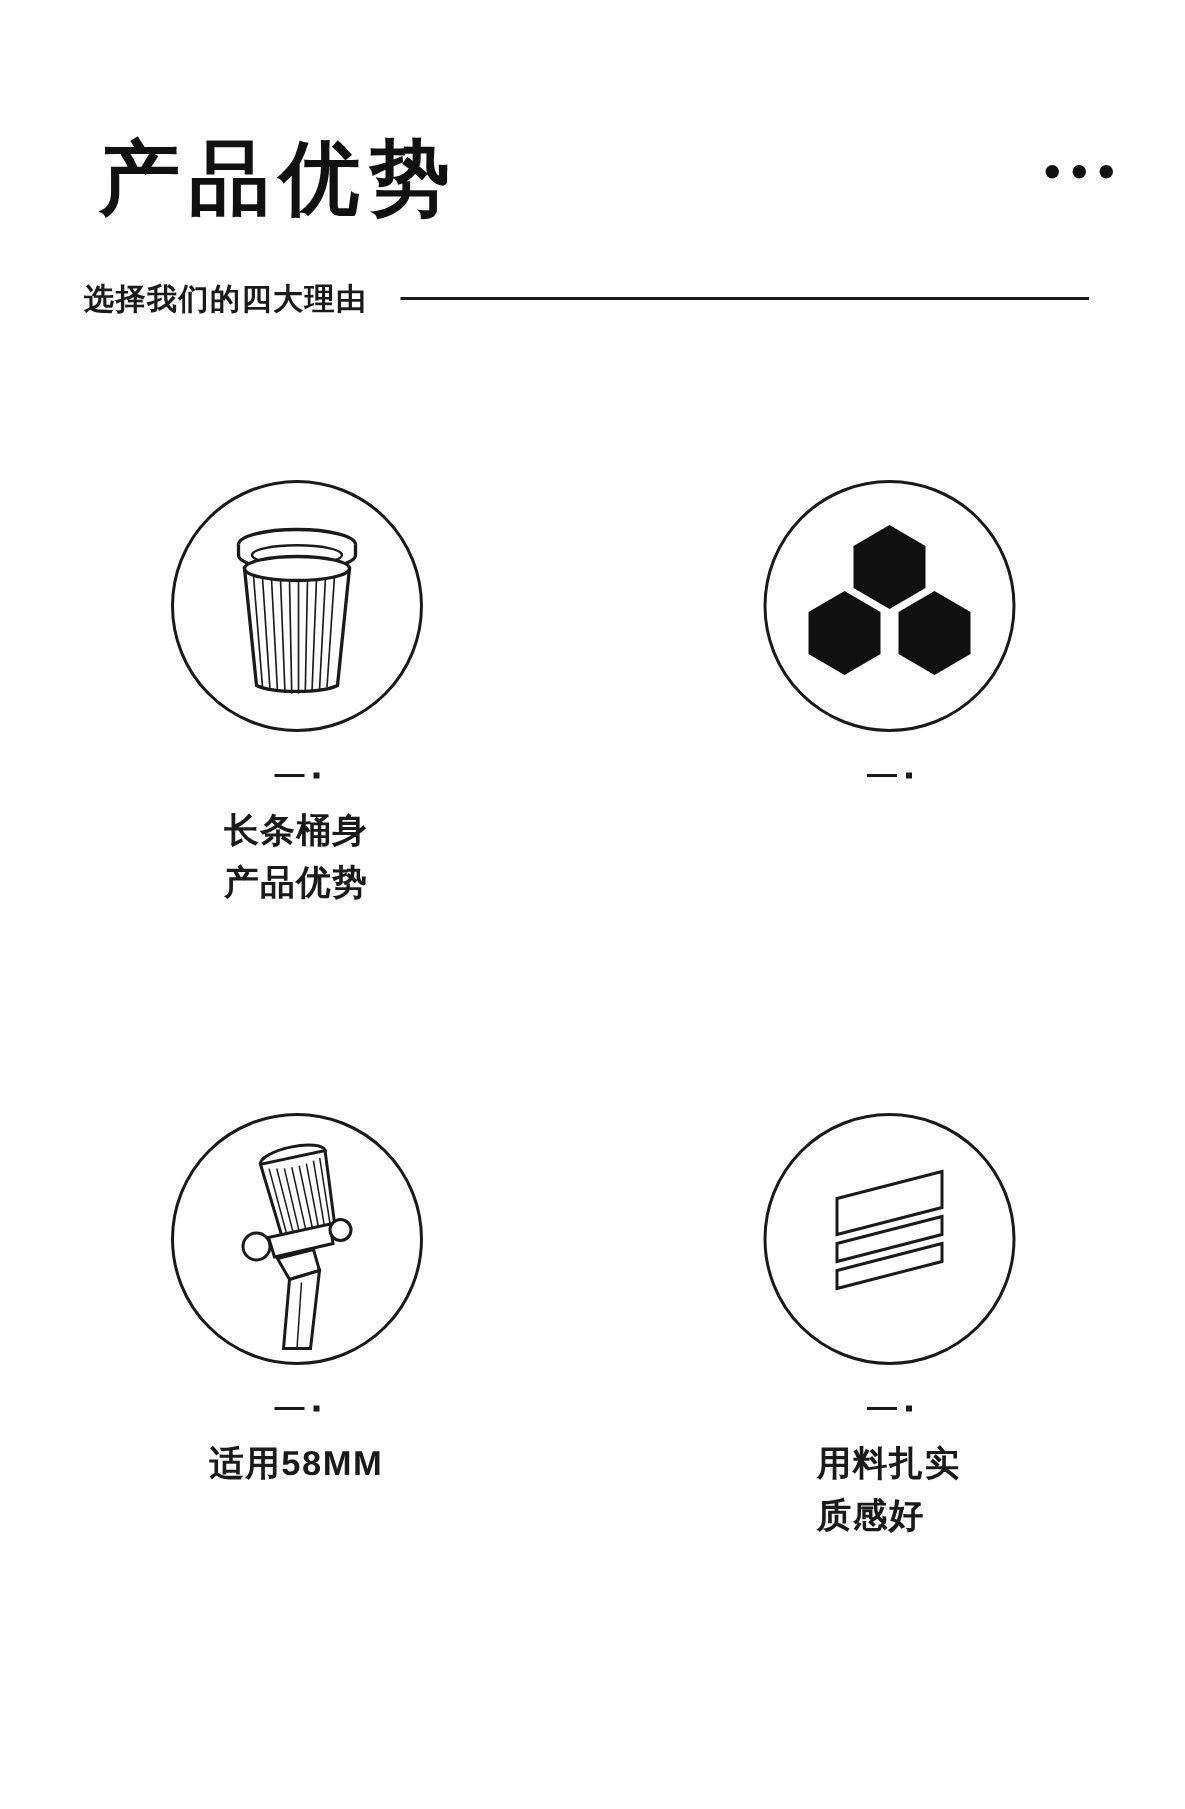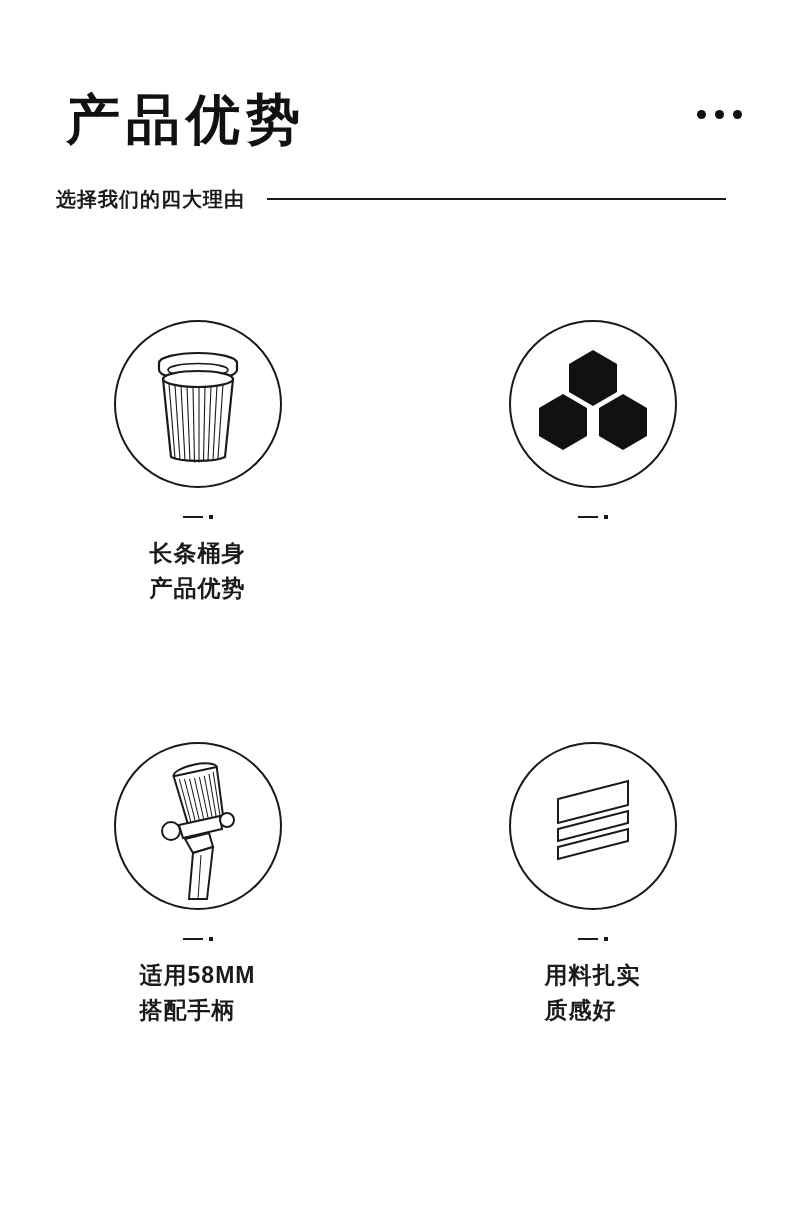--- a/index.html
+++ b/index.html
@@ -259,21 +259,20 @@
               <line x1="78" y1="104" x2="75" y2="148" stroke="#1a1a1a" stroke-width="1"></line>
             </svg>
           </span>
         </div>
         <div class="divider">
           <span class="bar"></span>
           <span class="dot"></span>
         </div>
         <div class="caption">
           <span>适用58MM</span>
-          <span class="line2">搭配手柄</span>
         </div>
       </div>
 
       <div class="cell">
         <div class="circle">
           <span>
             <svg width="130" height="110" viewBox="0 0 130 110">
               <polygon points="30,28 100,10 100,34 30,52" fill="#ffffff" stroke="#1a1a1a" stroke-width="2"></polygon>
               <path d="M30 58 L100 40 L100 52 L30 70 Z" fill="#ffffff" stroke="#1a1a1a" stroke-width="2"></path>
               <path d="M30 76 L100 58 L100 70 L30 88 Z" fill="#ffffff" stroke="#1a1a1a" stroke-width="2"></path>

